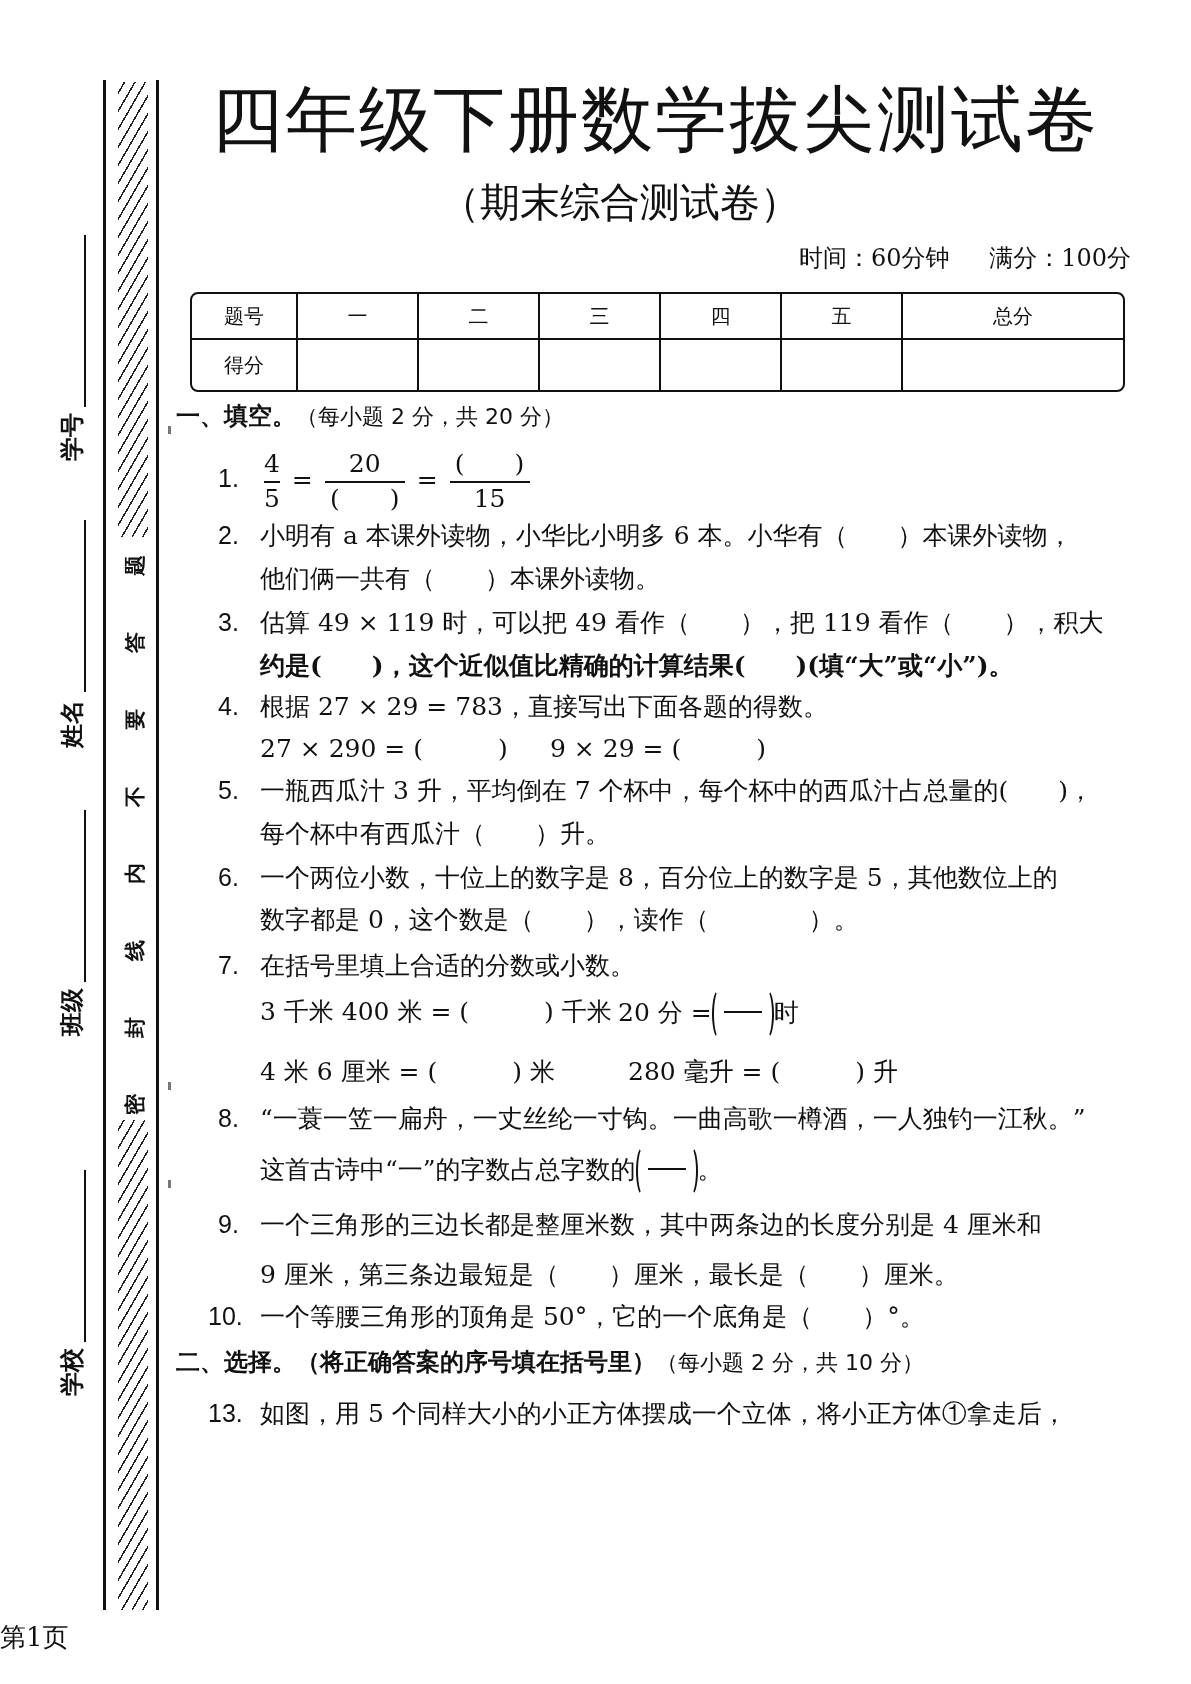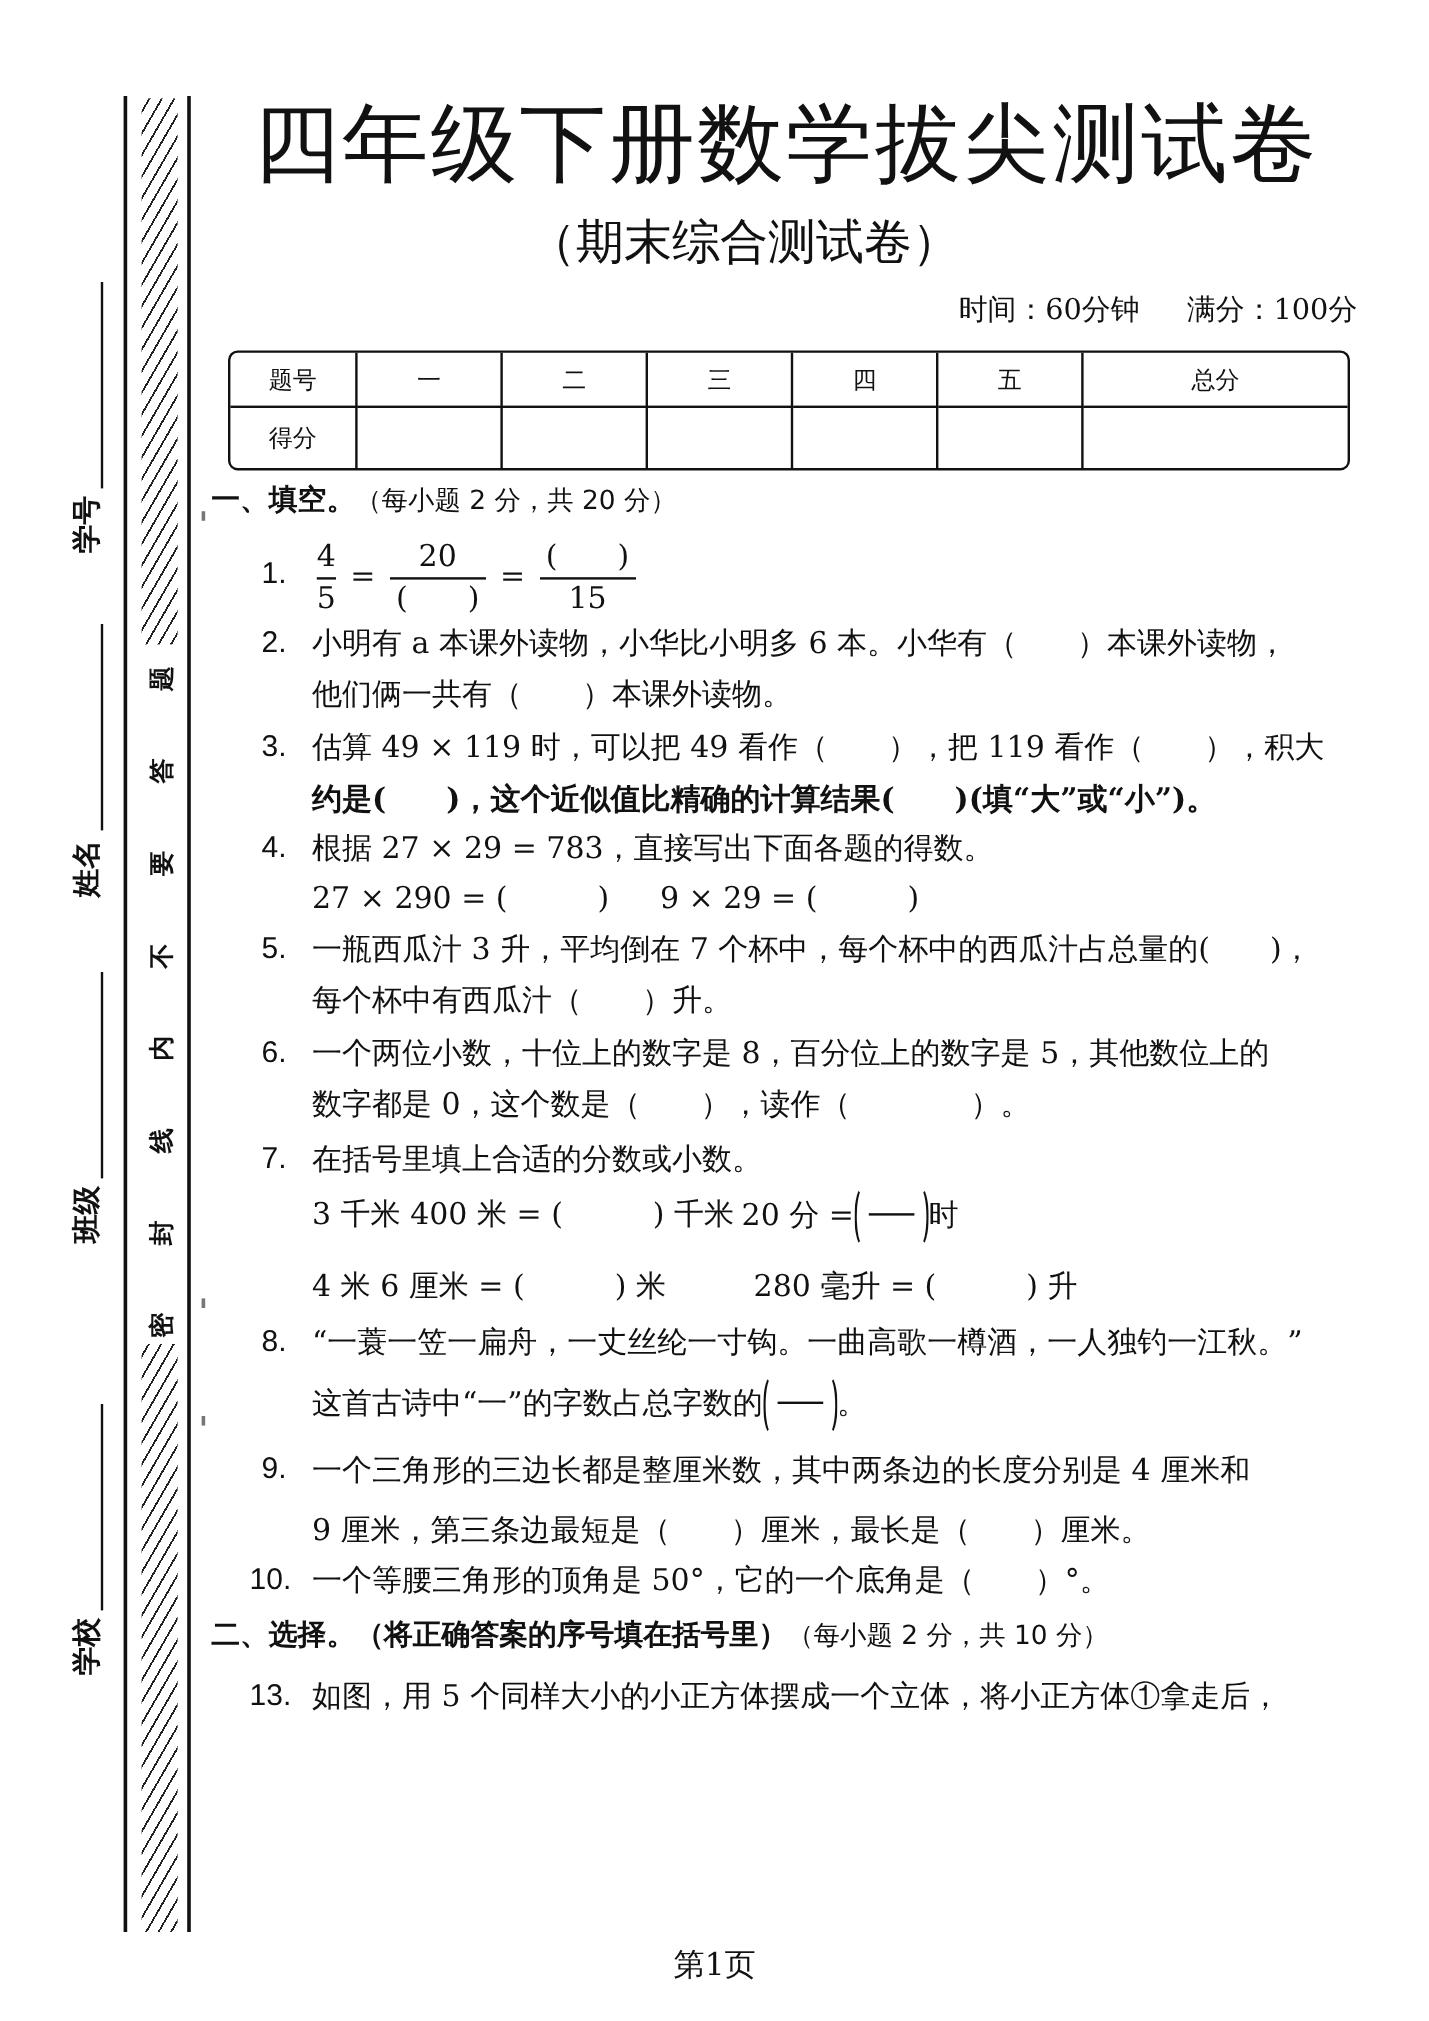--- a/index.html
+++ b/index.html
@@ -91,21 +91,21 @@
     }
     .bigparen::before, .bigparen::after {
       content: ""; position: absolute; top: 0; width: 10px; height: 46px;
       border: 2px solid #111; border-radius: 50%;
     }
     .bigparen::before { left: 0; border-right-color: transparent; border-top-color: transparent; border-bottom-color: transparent; }
     .bigparen::after { right: 0; border-left-color: transparent; border-top-color: transparent; border-bottom-color: transparent; }
     .bigparen .line { position: absolute; left: 12px; right: 12px; top: 22px; border-top: 2px solid #111; }
 
     .page-footer {
-      position: absolute; left: 0; width: 1191px; top: 1620px; text-align: center; font-size: 26px;
+      position: absolute; left: 0; width: 1191px; top: 1620px; text-align: left; font-size: 26px;
     }
     .tick { position: absolute; left: 168px; width: 3px; height: 8px; background: #777; }
   </style>
 </head>
 <body>
 
 <div class="binding-line bl-left"></div>
 <div class="binding-line bl-right"></div>
 <div class="hatch hatch-top"></div>
 <div class="hatch hatch-bottom"></div>

